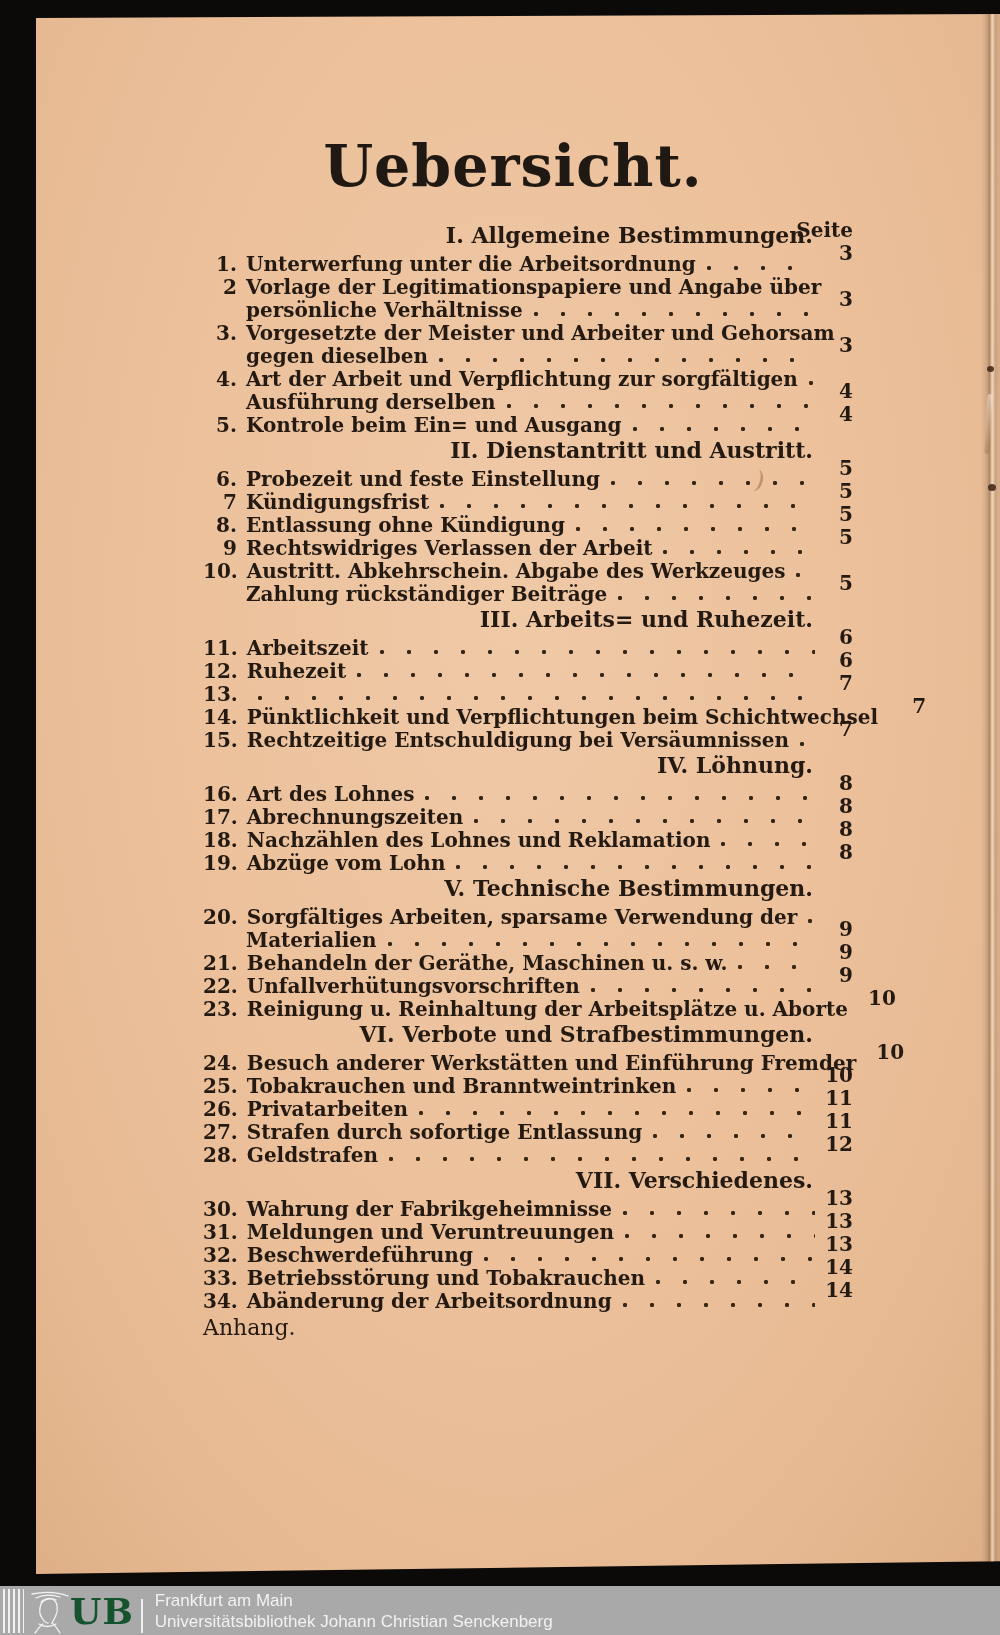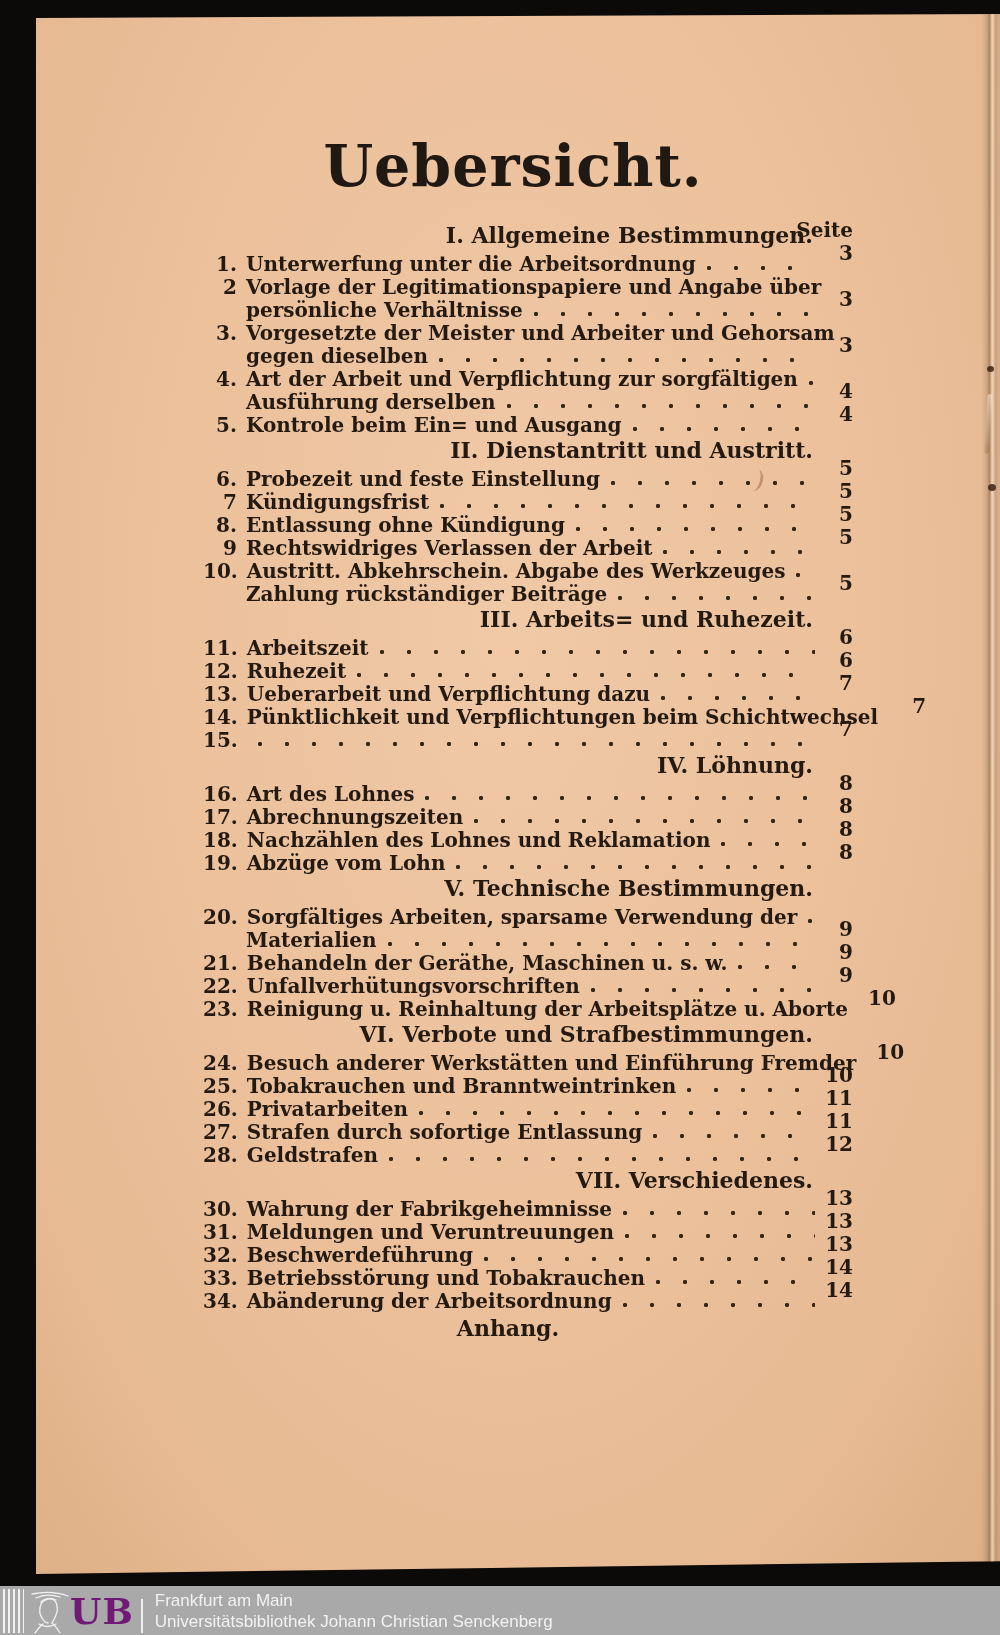--- a/index.html
+++ b/index.html
@@ -31,30 +31,30 @@
   .seite{position:absolute;top:-3px;right:0;font-size:20px;font-weight:bold;text-align:center;}
   .section-heading{text-align:right;font-size:22px;font-weight:bold;line-height:25px;
                    margin:2px 40px 4px 0;}
   .row{display:flex;align-items:baseline;height:23px;font-size:20px;font-weight:bold;}
   .num{flex:0 0 34px;text-align:right;margin-right:9px;}
   .txt{white-space:nowrap;text-align:right;}
   .leader{flex:1 1 0;min-width:0;align-self:flex-end;height:6px;margin:0 4px 4px 10px;
           background-image:radial-gradient(circle at 3px 3px, #362818 1.9px, rgba(0,0,0,0) 2.4px);
           background-size:27px 6px;background-repeat:repeat-x;background-position:left center;}
   .pg{flex:0 0 34px;text-align:right;transform:translateY(-11px);}
-  .anhang{text-align:center;font-size:22px;font-weight:bold;margin:3px 40px 4px 0;}
+  .anhang{font-size:22px;font-weight:normal;margin:3px 40px 4px 0;}
 
   
   .footer{position:absolute;left:0;bottom:0;width:1000px;height:49px;background:#a9a9a9;
           display:flex;align-items:center;}
   .logo{display:flex;align-items:center;height:100%;}
   .stripes{width:21px;height:44px;margin-left:3px;
            background:repeating-linear-gradient(90deg,#f2f2f2 0 2px, rgba(0,0,0,0) 2px 5px);}
   .portrait{margin-left:2px;}
-  .ub{font-size:36px;font-weight:bold;color:#701a75;line-height:1;letter-spacing:1px;
+  .ub{font-size:36px;font-weight:bold;color:#14532d;line-height:1;letter-spacing:1px;
       font-family:"DejaVu Serif",serif;}
   .divider{width:2px;height:34px;background:#efefef;margin:10px 12px 0 7px;}
   .ftext{font-family:"Liberation Sans",sans-serif;font-size:17px;color:#f2f2f2;line-height:21px;}
 </style>
 </head>
 <body>
 
 <div class="stage">
 
   <div class="paper">
@@ -157,32 +157,32 @@
             <span class="pg">6</span>
           </div>
           <div class="row">
             <span class="num">12.</span>
             <span class="txt">Ruhezeit</span>
             <span class="leader"></span>
             <span class="pg">6</span>
           </div>
           <div class="row">
             <span class="num">13.</span>
-            <span class="txt">Ueberarbeit und Verpflichtung dazu</span>
             <span class="leader"></span>
             <span class="pg">7</span>
           </div>
           <div class="row">
             <span class="num">14.</span>
             <span class="txt">Pünktlichkeit und Verpflichtungen beim Schichtwechsel</span>
             <span class="leader"></span>
             <span class="pg">7</span>
           </div>
           <div class="row">
             <span class="num">15.</span>
+            <span class="txt">Rechtzeitige Entschuldigung bei Versäumnissen</span>
             <span class="leader"></span>
             <span class="pg">7</span>
           </div>
           <div class="section-heading">IV. Löhnung.</div>
           <div class="row">
             <span class="num">16.</span>
             <span class="txt">Art des Lohnes</span>
             <span class="leader"></span>
             <span class="pg">8</span>
           </div>

